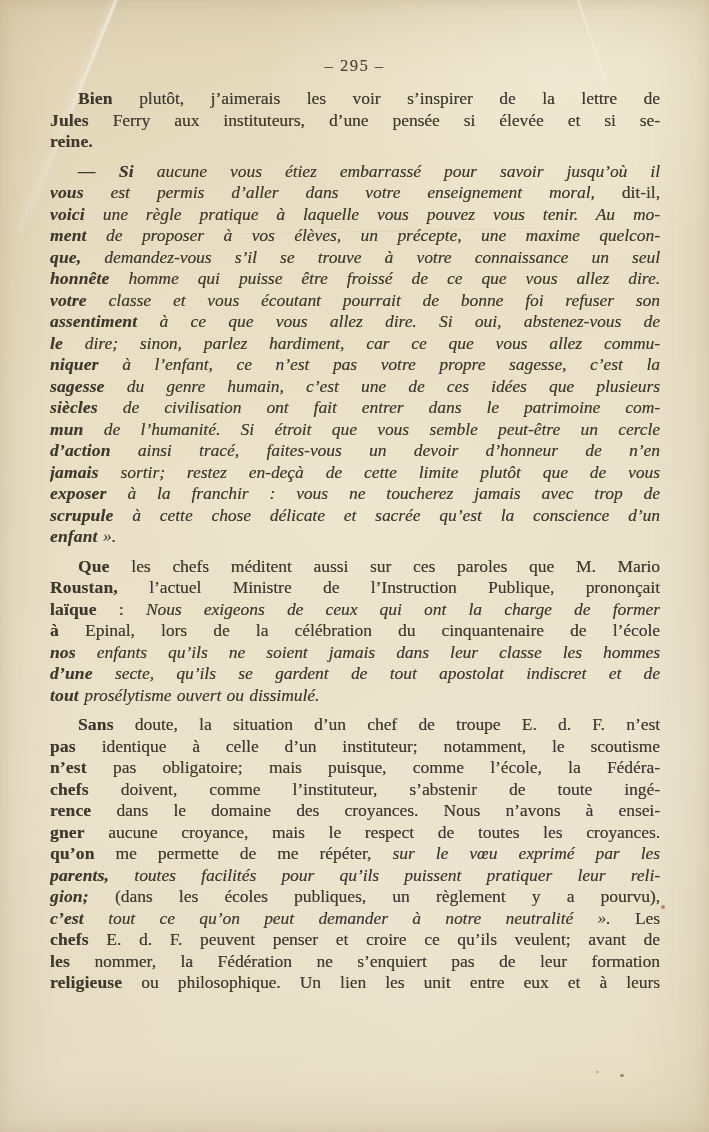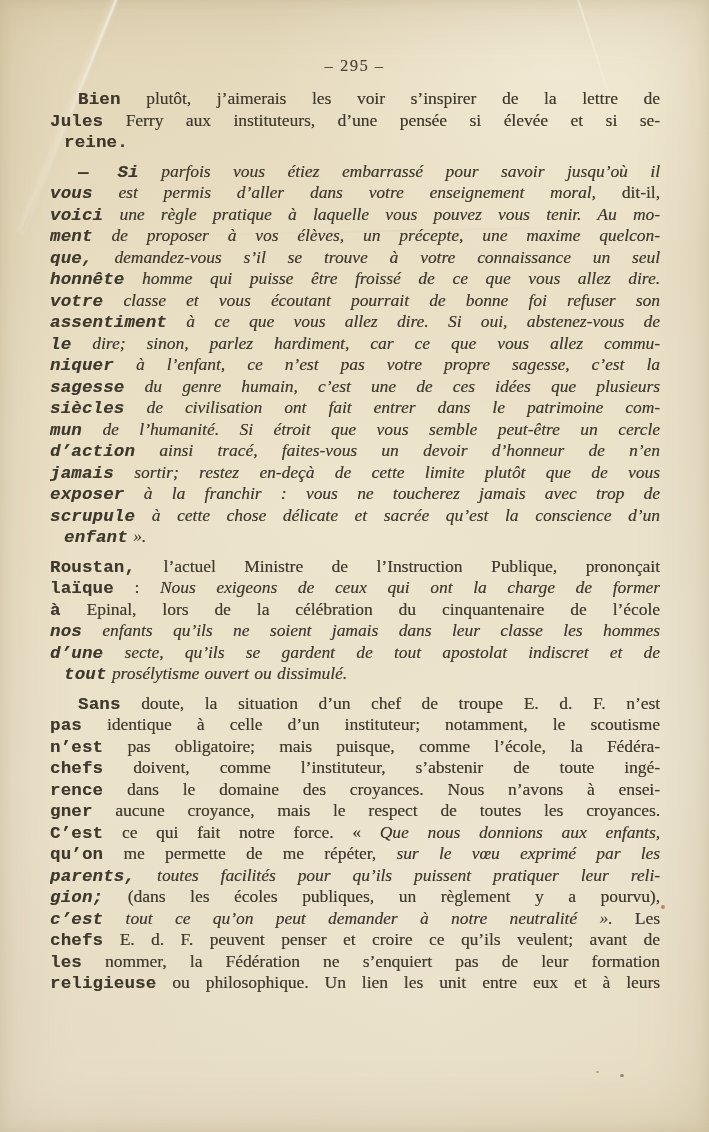--- a/index.html
+++ b/index.html
@@ -49,76 +49,76 @@
     font-size:17.4px; color:#3e382d;
     text-shadow:0.3px 0.3px 0.45px rgba(62,54,40,0.5);
   }
   .para + .para { margin-top:8px; }
   .line {
     line-height:21.5px; height:21.5px; overflow:hidden;
     text-align:justify; text-align-last:justify;
     word-spacing:1px;
   }
   .line.first { text-indent:28px; }
-  .line.nojust { text-align-last:left;margin-left:14px; }
+  .line.nojust { text-align-last:left; }
   .it { font-style:italic; }
-  .ink { font-weight:bold; letter-spacing:0.2px;font-family:Liberation Mono, monospace; }
+  .ink { font-weight:bold; letter-spacing:0.2px; }
 </style>
 </head>
 <body>
 
 <div class="page">
   <div class="crease c1"></div>
   <div class="crease c2"></div>
   <div class="crease c3"></div>
 
   <div class="pagenum">– 295 –</div>
 
   <div class="text-block">
       <div class="para">
         <div class="line first"><span class="ink">Bien</span><span> plutôt, j’aimerais les voir s’inspirer de la lettre de</span></div>
         <div class="line"><span class="ink">Jules</span><span> Ferry aux instituteurs, d’une pensée si élevée et si se-</span></div>
         <div class="line nojust"><span class="ink">reine.</span></div>
       </div>
       <div class="para">
-        <div class="line first"><span class="it ink">— Si</span><span class="it"> parfois vous étiez embarrassé pour savoir jusqu’où il</span></div>
+        <div class="line first"><span class="it ink">— Si</span><span class="it"> aucune vous étiez embarrassé pour savoir jusqu’où il</span></div>
         <div class="line"><span class="it ink">vous</span><span class="it"> est permis d’aller dans votre enseignement moral, </span><span>dit-il,</span></div>
         <div class="line"><span class="it ink">voici</span><span class="it"> une règle pratique à laquelle vous pouvez vous tenir. Au mo-</span></div>
         <div class="line"><span class="it ink">ment</span><span class="it"> de proposer à vos élèves, un précepte, une maxime quelcon-</span></div>
         <div class="line"><span class="it ink">que,</span><span class="it"> demandez-vous s’il se trouve à votre connaissance un seul</span></div>
         <div class="line"><span class="it ink">honnête</span><span class="it"> homme qui puisse être froissé de ce que vous allez dire.</span></div>
         <div class="line"><span class="it ink">votre</span><span class="it"> classe et vous écoutant pourrait de bonne foi refuser son</span></div>
         <div class="line"><span class="it ink">assentiment</span><span class="it"> à ce que vous allez dire. Si oui, abstenez-vous de</span></div>
         <div class="line"><span class="it ink">le</span><span class="it"> dire; sinon, parlez hardiment, car ce que vous allez commu-</span></div>
         <div class="line"><span class="it ink">niquer</span><span class="it"> à l’enfant, ce n’est pas votre propre sagesse, c’est la</span></div>
         <div class="line"><span class="it ink">sagesse</span><span class="it"> du genre humain, c’est une de ces idées que plusieurs</span></div>
         <div class="line"><span class="it ink">siècles</span><span class="it"> de civilisation ont fait entrer dans le patrimoine com-</span></div>
         <div class="line"><span class="it ink">mun</span><span class="it"> de l’humanité. Si étroit que vous semble peut-être un cercle</span></div>
         <div class="line"><span class="it ink">d’action</span><span class="it"> ainsi tracé, faites-vous un devoir d’honneur de n’en</span></div>
         <div class="line"><span class="it ink">jamais</span><span class="it"> sortir; restez en-deçà de cette limite plutôt que de vous</span></div>
         <div class="line"><span class="it ink">exposer</span><span class="it"> à la franchir : vous ne toucherez jamais avec trop de</span></div>
         <div class="line"><span class="it ink">scrupule</span><span class="it"> à cette chose délicate et sacrée qu’est la conscience d’un</span></div>
         <div class="line nojust"><span class="it ink">enfant</span><span class="it"> ».</span></div>
       </div>
       <div class="para">
+        <div class="line first"><span class="ink">Que</span><span> les chefs méditent aussi sur ces paroles que M. Mario</span></div>
         <div class="line"><span class="ink">Roustan,</span><span> l’actuel Ministre de l’Instruction Publique, prononçait</span></div>
         <div class="line"><span class="ink">laïque</span><span> : </span><span class="it">Nous exigeons de ceux qui ont la charge de former</span></div>
         <div class="line"><span class="ink">à</span><span> Epinal, lors de la célébration du cinquantenaire de l’école</span></div>
         <div class="line"><span class="it ink">nos</span><span class="it"> enfants qu’ils ne soient jamais dans leur classe les hommes</span></div>
         <div class="line"><span class="it ink">d’une</span><span class="it"> secte, qu’ils se gardent de tout apostolat indiscret et de</span></div>
         <div class="line nojust"><span class="it ink">tout</span><span class="it"> prosélytisme ouvert ou dissimulé.</span></div>
       </div>
       <div class="para">
         <div class="line first"><span class="ink">Sans</span><span> doute, la situation d’un chef de troupe E. d. F. n’est</span></div>
         <div class="line"><span class="ink">pas</span><span> identique à celle d’un instituteur; notamment, le scoutisme</span></div>
         <div class="line"><span class="ink">n’est</span><span> pas obligatoire; mais puisque, comme l’école, la Fédéra-</span></div>
         <div class="line"><span class="ink">chefs</span><span> doivent, comme l’instituteur, s’abstenir de toute ingé-</span></div>
         <div class="line"><span class="ink">rence</span><span> dans le domaine des croyances. Nous n’avons à ensei-</span></div>
         <div class="line"><span class="ink">gner</span><span> aucune croyance, mais le respect de toutes les croyances.</span></div>
-        <div class="line"><span class="ink">C’est</span><span> ce qui fait notre force. « </span><span class="it">Que nous donnions aux enfants,</span></div>
         <div class="line"><span class="ink">qu’on</span><span> me permette de me répéter, </span><span class="it">sur le vœu exprimé par les</span></div>
         <div class="line"><span class="it ink">parents,</span><span class="it"> toutes facilités pour qu’ils puissent pratiquer leur reli-</span></div>
         <div class="line"><span class="it ink">gion;</span><span> (dans les écoles publiques, un règlement y a pourvu),</span></div>
         <div class="line"><span class="it ink">c’est</span><span class="it"> tout ce qu’on peut demander à notre neutralité ».</span><span> Les</span></div>
         <div class="line"><span class="ink">chefs</span><span> E. d. F. peuvent penser et croire ce qu’ils veulent; avant de</span></div>
         <div class="line"><span class="ink">les</span><span> nommer, la Fédération ne s’enquiert pas de leur formation</span></div>
         <div class="line"><span class="ink">religieuse</span><span> ou philosophique. Un lien les unit entre eux et à leurs</span></div>
       </div>
     </div>
 

